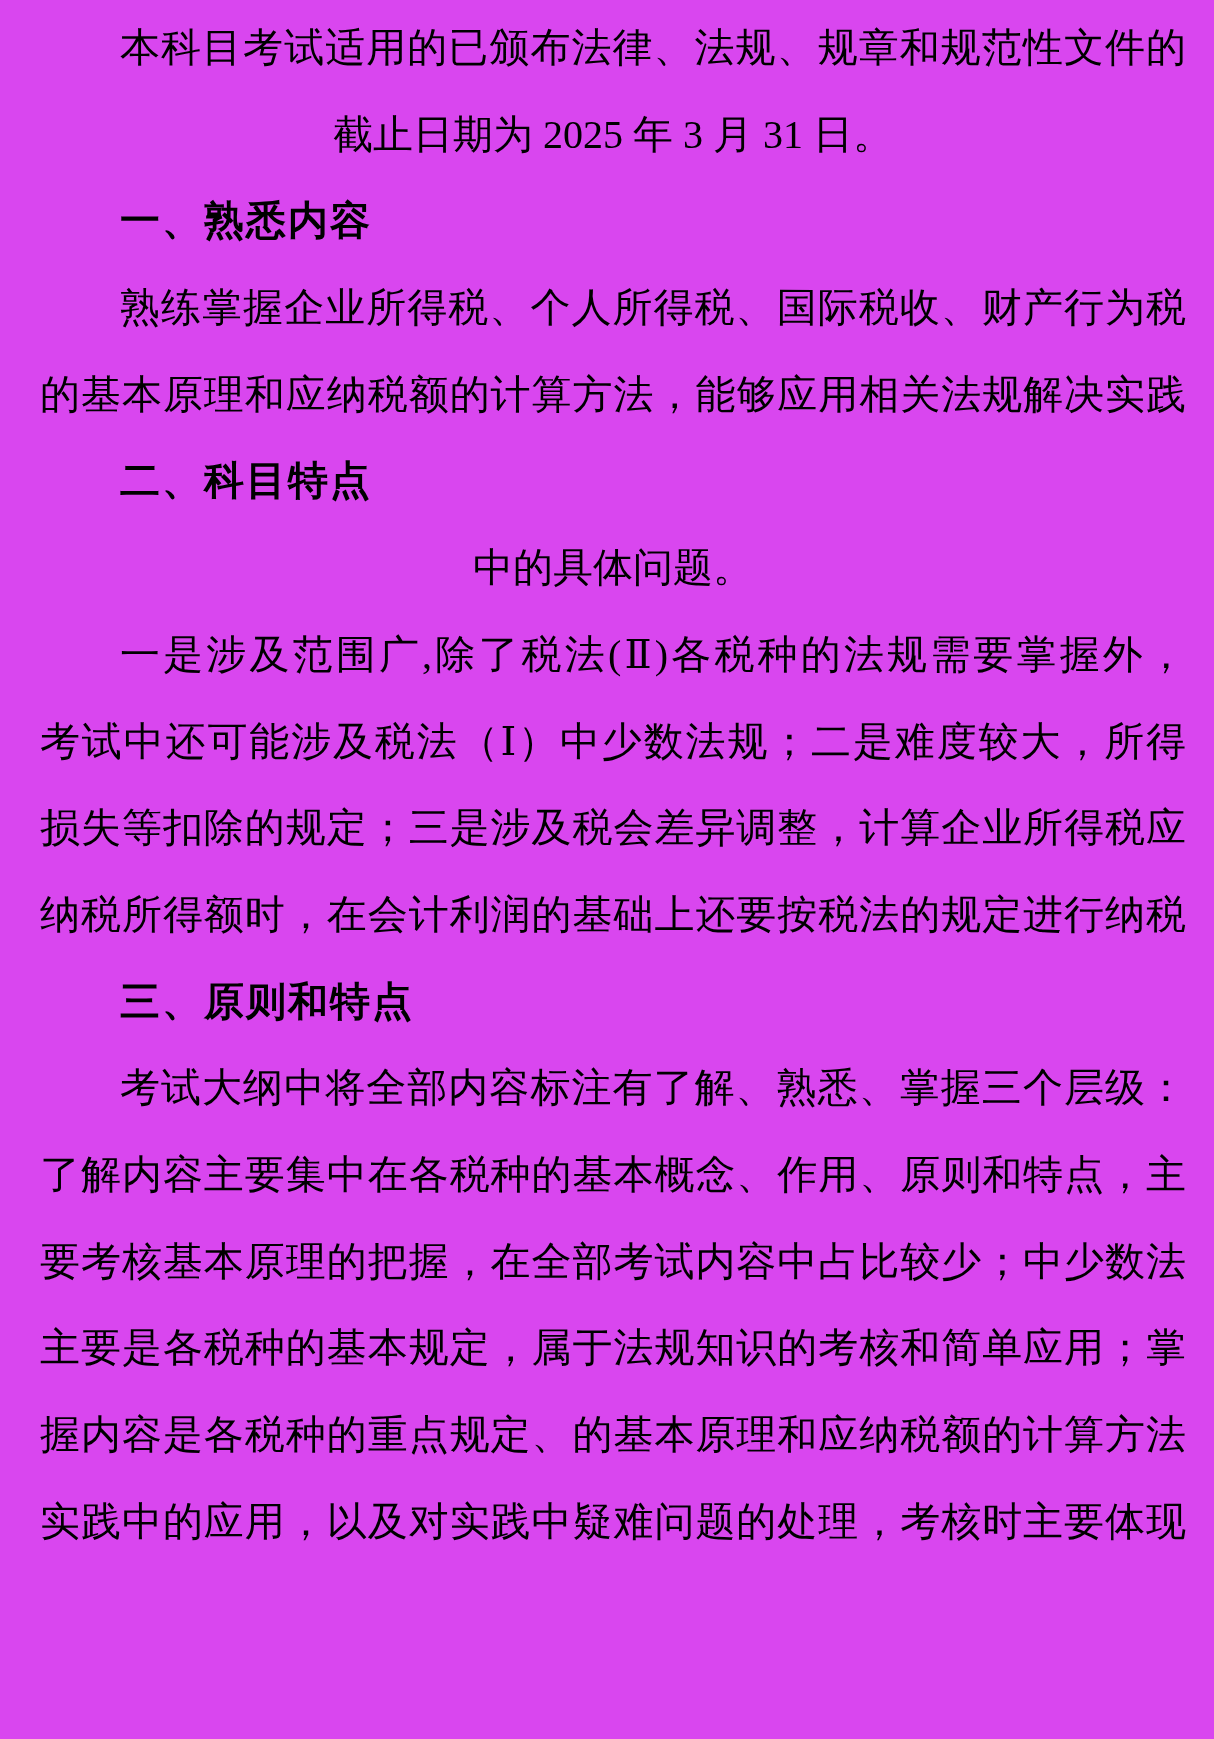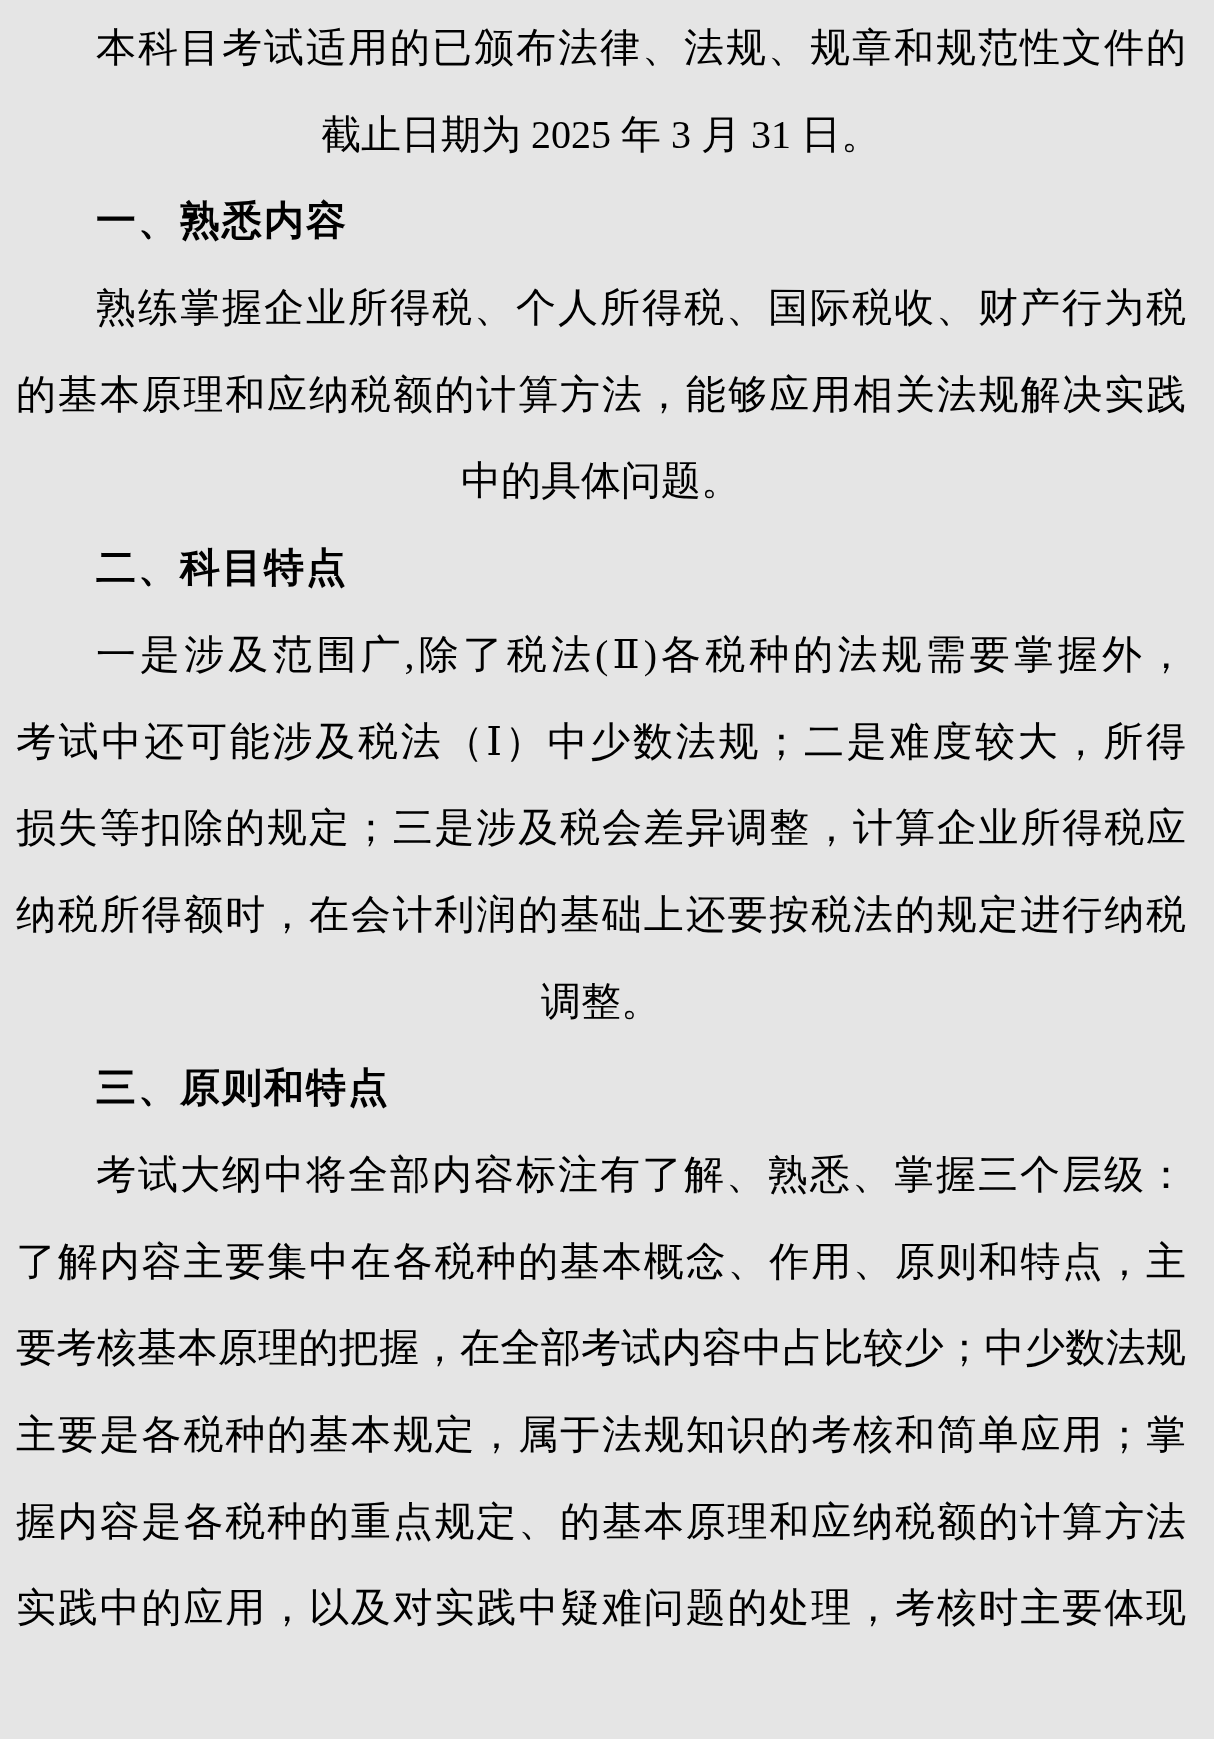--- a/index.html
+++ b/index.html
@@ -5,22 +5,22 @@
   html, body {
     margin: 0;
     padding: 0;
     background: #ffffff;
   }
   .page {
     position: relative;
     width: 1214px;
     height: 1739px;
     box-sizing: border-box;
-    padding: 5px 28px 0 16px;
-    background: #e5e5e5;
+    padding: 5px 28px 0 40px;
+    background: #d946ef;
     color: #000000;
     font-family: "Liberation Serif", "DejaVu Serif", serif;
     overflow: hidden;
   }
   .line {
     height: 86.7px;
     line-height: 86.7px;
     font-size: 40px;
     white-space: normal;
     overflow: hidden;
@@ -45,27 +45,26 @@
 </style>
 </head>
 <body>
 
 <div class="page">
   <div class="line indent just">本科目考试适用的已颁布法律、法规、规章和规范性文件的</div>
   <div class="line left">截止日期为 2025 年 3 月 31 日。</div>
   <div class="line heading">一、熟悉内容</div>
   <div class="line indent just">熟练掌握企业所得税、个人所得税、国际税收、财产行为税</div>
   <div class="line just">的基本原理和应纳税额的计算方法，能够应用相关法规解决实践</div>
+  <div class="line heading">二、科目特点</div>
   <div class="line left">中的具体问题。</div>
-  <div class="line heading">二、科目特点</div>
   <div class="line indent just">一是涉及范围广,除了税法(Ⅱ)各税种的法规需要掌握外，</div>
   <div class="line just">考试中还可能涉及税法（Ⅰ）中少数法规；二是难度较大，所得</div>
   <div class="line just">损失等扣除的规定；三是涉及税会差异调整，计算企业所得税应</div>
   <div class="line just">纳税所得额时，在会计利润的基础上还要按税法的规定进行纳税</div>
-  <div class="line left">调整。</div>
   <div class="line heading">三、原则和特点</div>
   <div class="line indent just">考试大纲中将全部内容标注有了解、熟悉、掌握三个层级：</div>
   <div class="line just">了解内容主要集中在各税种的基本概念、作用、原则和特点，主</div>
   <div class="line just">要考核基本原理的把握，在全部考试内容中占比较少；中少数法规</div>
   <div class="line just">主要是各税种的基本规定，属于法规知识的考核和简单应用；掌</div>
   <div class="line just">握内容是各税种的重点规定、的基本原理和应纳税额的计算方法</div>
   <div class="line just">实践中的应用，以及对实践中疑难问题的处理，考核时主要体现</div>
 </div>
 
 </body></html>

